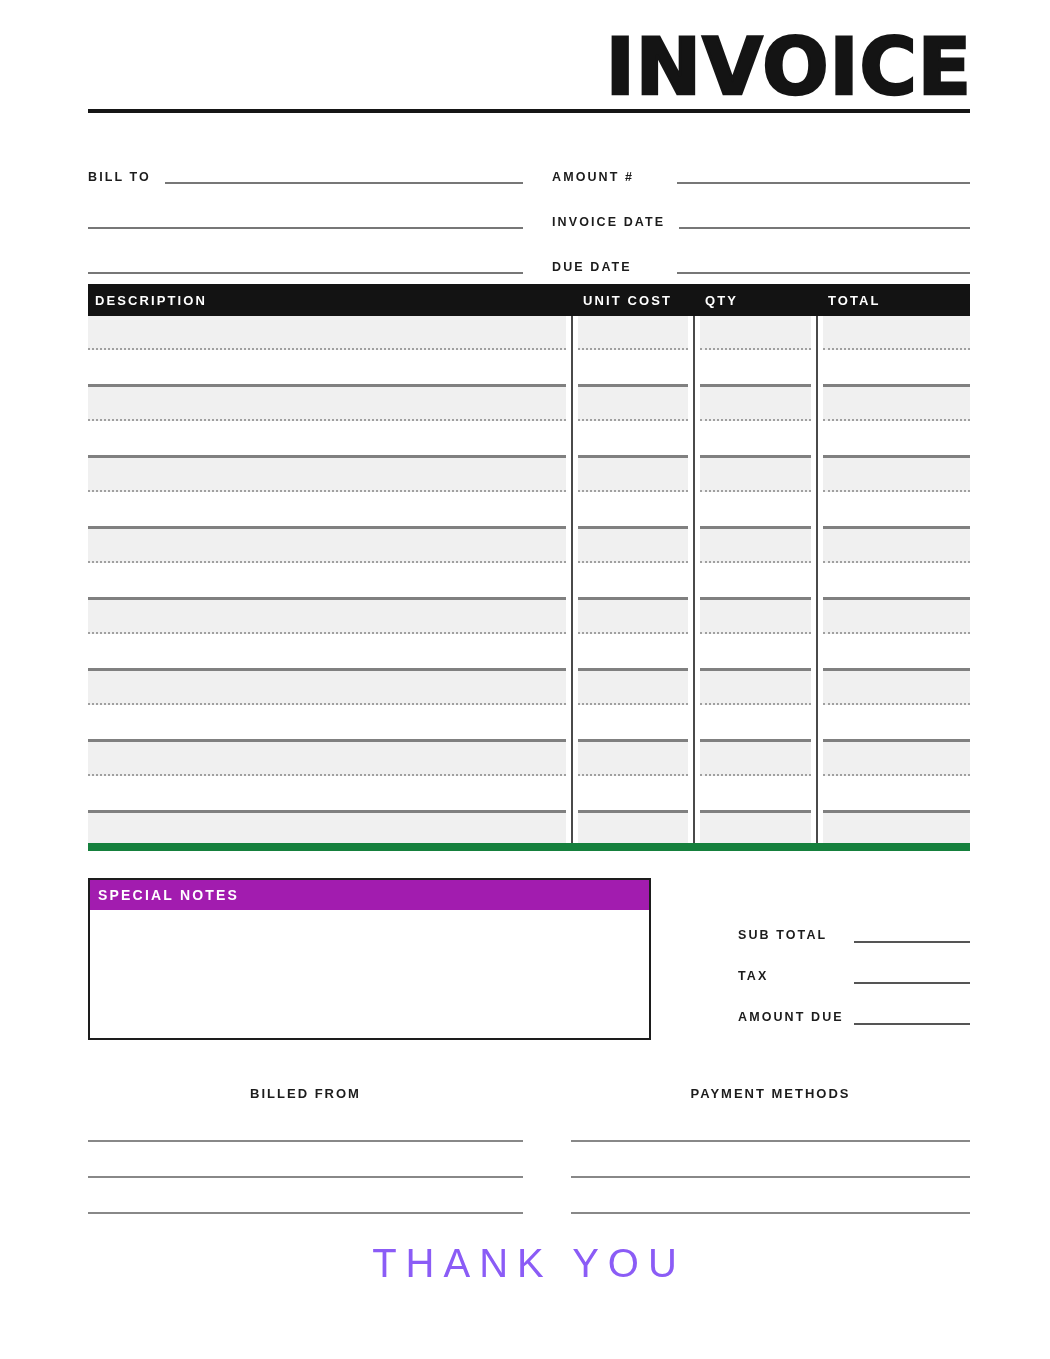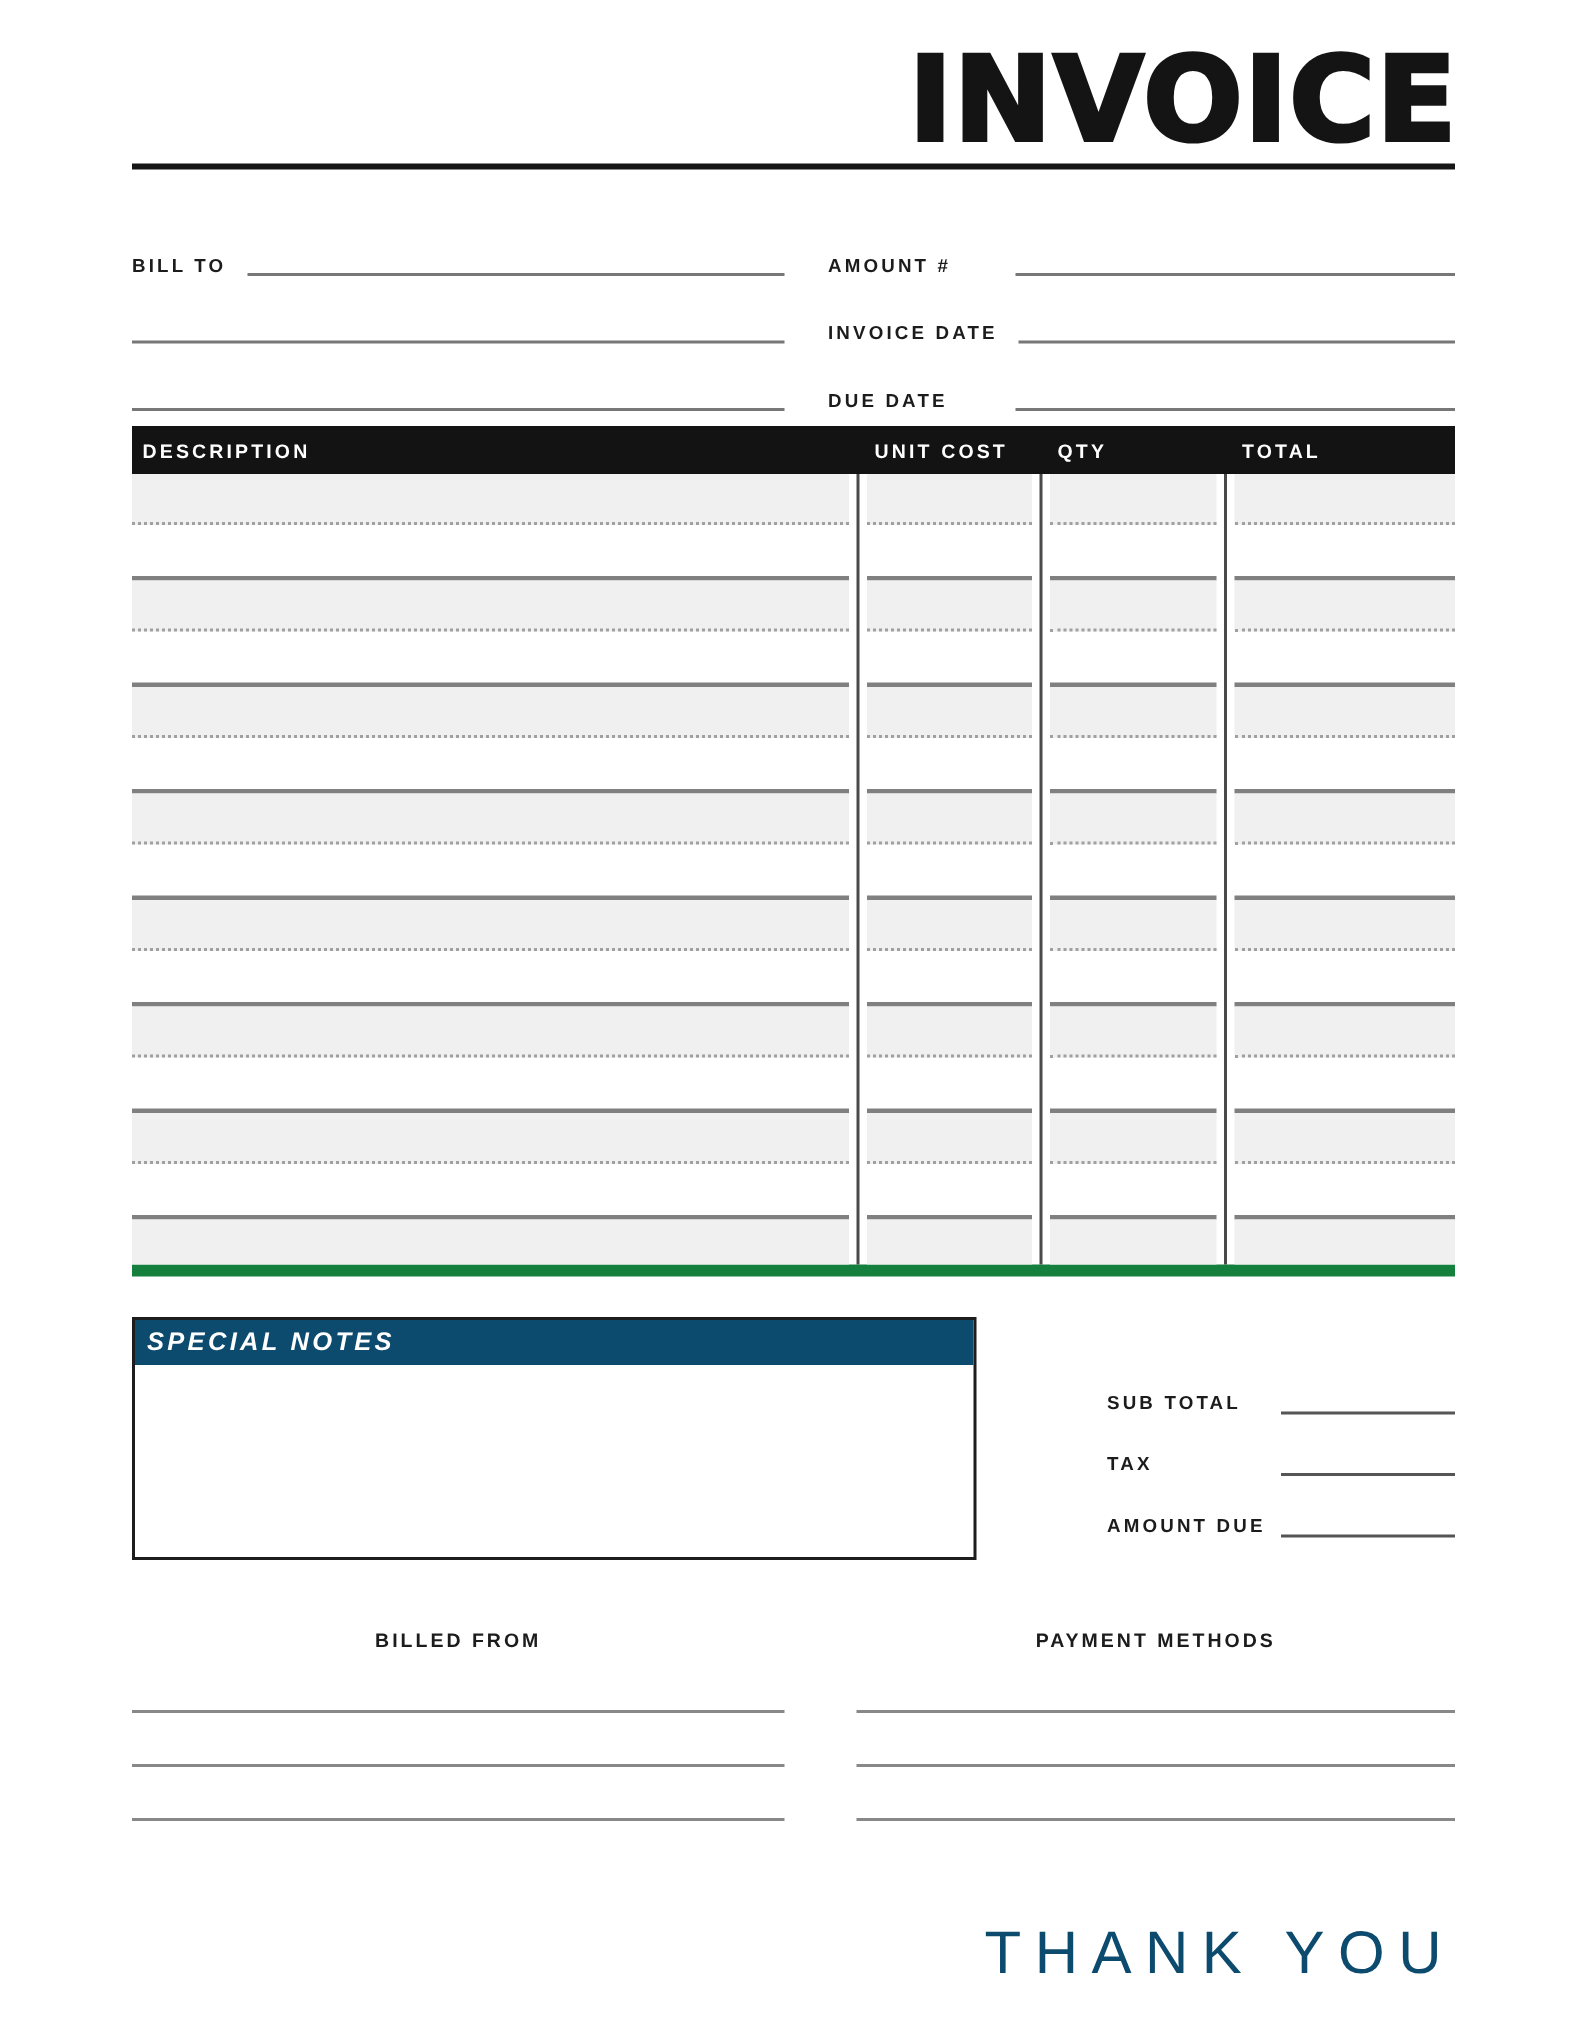--- a/index.html
+++ b/index.html
@@ -61,44 +61,44 @@
   .cell:first-child .cfill { left:0; }
   .cell:last-child  .cfill { right:0; }
   .trow:nth-child(odd)  .cfill { border-bottom:3px solid #808080; }
   .trow:nth-child(even) .cfill { background:#f0f0f0; border-bottom:2px dotted #a0a0a0; }
   .trow:last-child      .cfill { border-bottom:none; }
 
   
   .mid { display:flex; margin-top:27px; }
   .notes { width:563px; height:162px; border:2.5px solid #1d1d1d; }
   .notes-bar {
-    background:#0c4a6e; color:#ffffff; height:30px;
+    background:#a21caf; color:#ffffff; height:30px;
     display:flex; align-items:center; padding-left:8px;
-    font-size:17px; font-weight:bold; letter-spacing:2.2px;font-style:italic;
+    font-size:14px; font-weight:bold; letter-spacing:2.2px;
   }
   .notes-content { padding:8px; font-size:13px; color:#222; height:127px; }
   .totals { margin-left:auto; width:264px; padding-top:24px; }
   .trow2 { display:flex; align-items:flex-end; height:41px;margin-left:32px; }
   .tlabel { width:116px; font-size:12.5px; font-weight:bold;
             letter-spacing:2.1px; color:#1c1c1c; white-space:nowrap; padding-bottom:1px; }
   .tline { flex:1; border-bottom:2px solid #555555; height:0;
            font-size:13px; color:#222; text-align:right; }
 
   
   .bottom { display:flex; margin-top:46px;text-align:center; }
   .bcol-left  { width:435px; }
   .bcol-right { margin-left:auto; width:399px; }
   .blabel { font-size:13px; font-weight:bold; letter-spacing:2px; color:#1c1c1c; }
   .bline  { border-bottom:2px solid #888888; height:36px; font-size:13px; color:#222; }
   .bline.first { height:41px; }
 
   
   .thanks {
-    margin-top:66px; text-align:right;
-    font-size:40px; letter-spacing:9px; color:#0c4a6e;
+    margin-top:27px; text-align:center;
+    font-size:40px; letter-spacing:9px; color:#8b5cf6;
     font-weight:normal; white-space:nowrap;
   }
 </style>
 </head>
 <body>
 
 <div class="page">
 
   <div class="masthead">
     <div class="doc-title">INVOICE</div>

